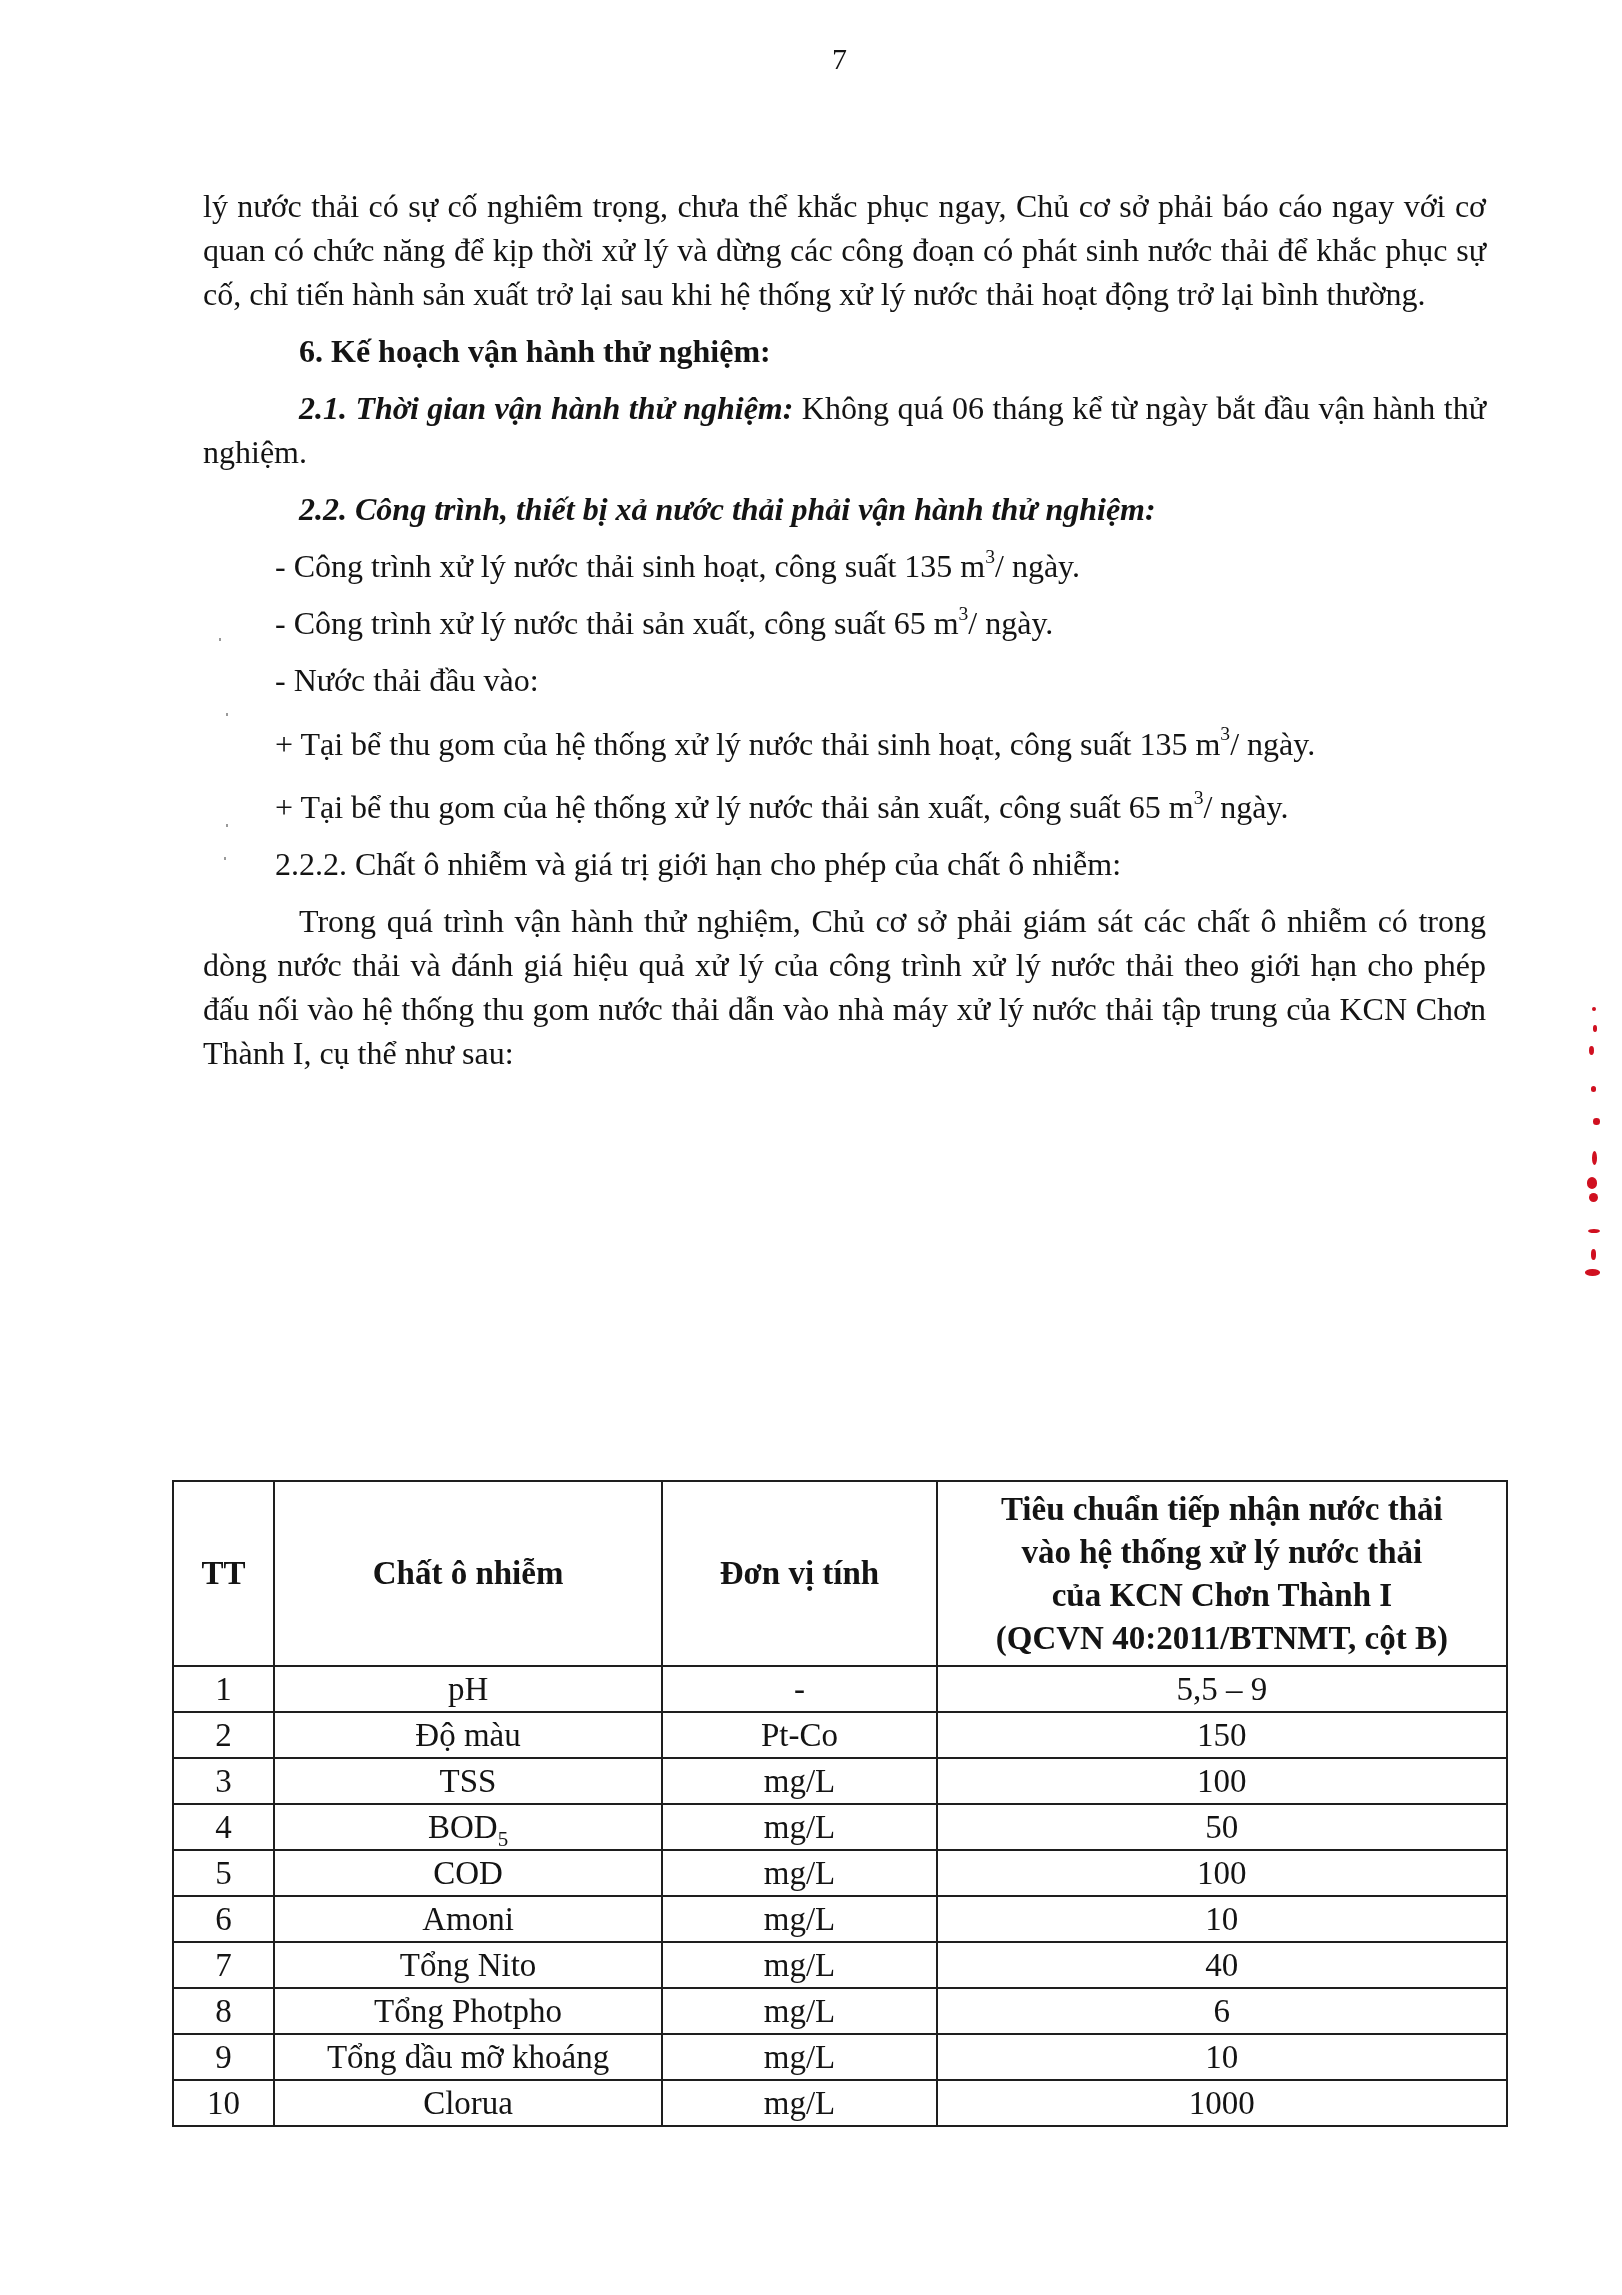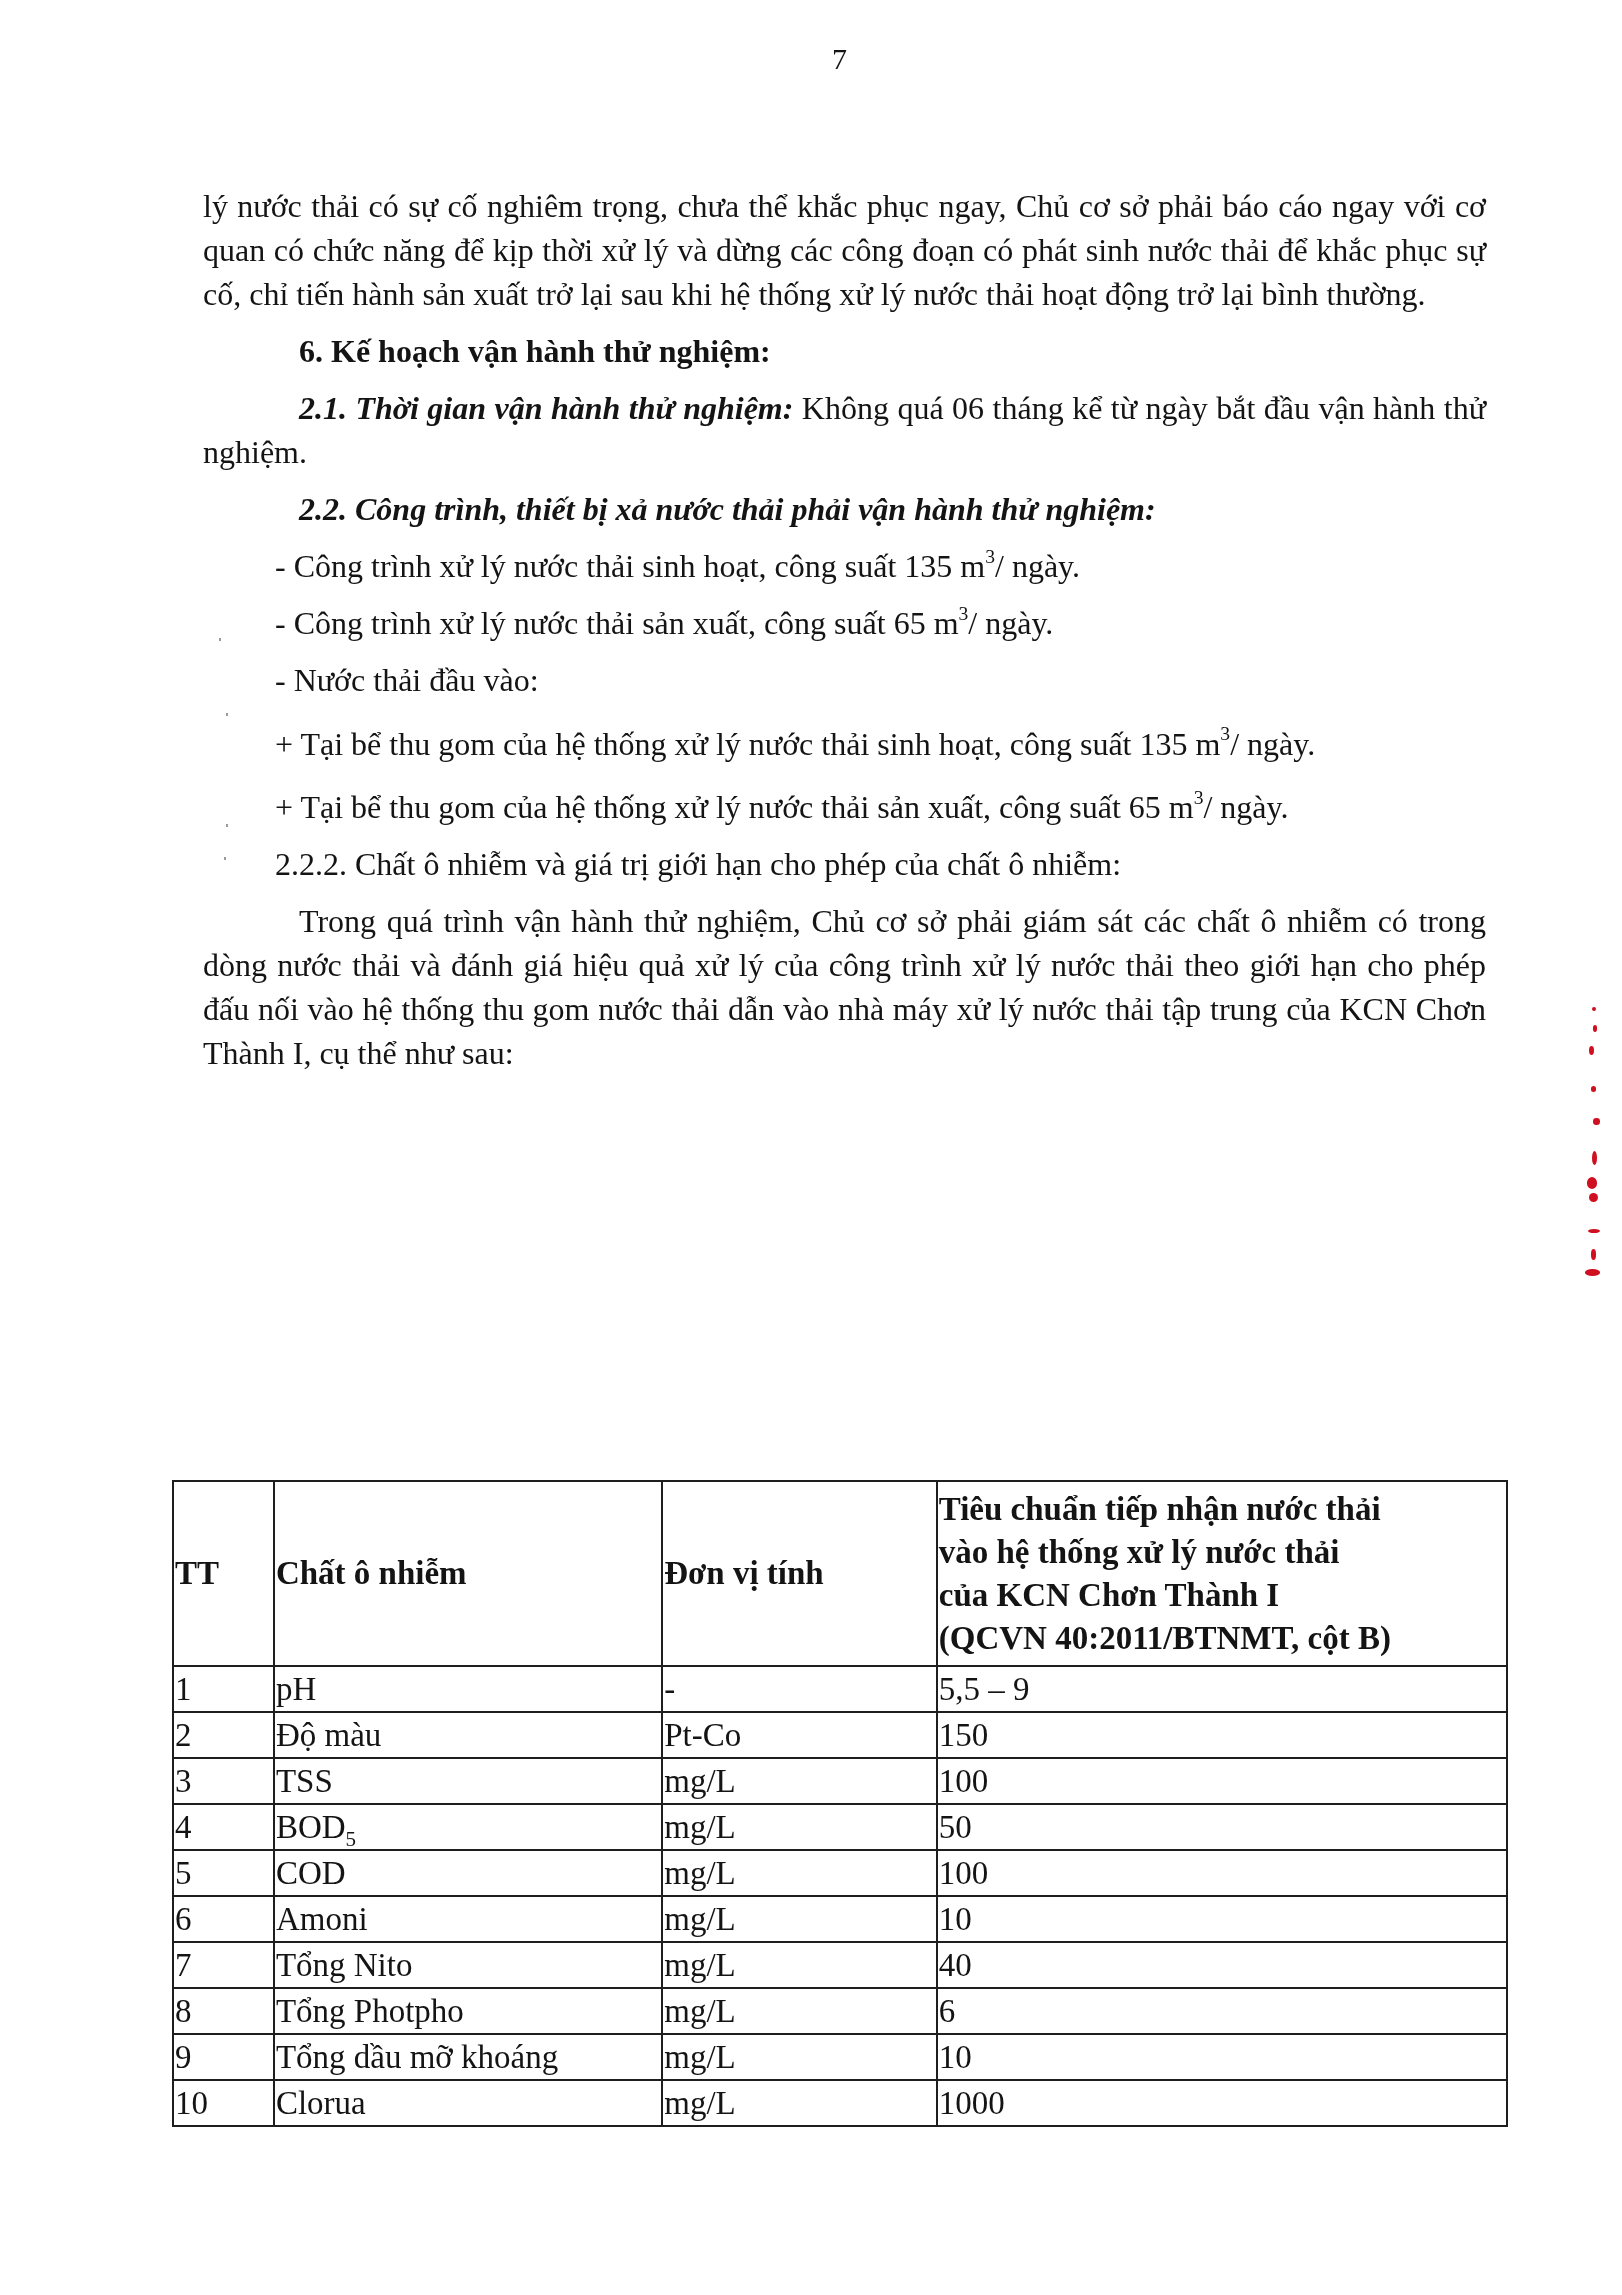--- a/index.html
+++ b/index.html
@@ -26,21 +26,21 @@
   .it { font-style: italic; }
   sup { font-size: 19.6px; line-height: 0; position: relative; top: -2.6px; }
   sub { font-size: 21px; line-height: 0; }
 
   table.limits {
     position: absolute; left: 172px; top: 1480px; width: 1336px;
     border-collapse: collapse;
     font-size: 33px;
   }
   table.limits th, table.limits td {
-    border: 2px solid #1e1e1e; text-align: left; vertical-align: middle;
+    border: 2px solid #1e1e1e; text-align: center; vertical-align: middle;
     padding: 0 1px;
   }
   table.limits th { font-weight: bold; line-height: 43px; height: 183px; }
   table.limits td { height: 44px; line-height: 39px; }
   col.c1 { width: 101px; } col.c2 { width: 389px; } col.c3 { width: 275px; } col.c4 { width: 571px; }
 
   .seal { position: absolute; left: 1580px; top: 1007px; width: 26px; height: 288px; }
   .seal span { position: absolute; background: #d01020; border-radius: 50%; }
   .scan-dot { position: absolute; width: 2px; height: 3.3px; background: #9a9a9a; }
 </style>

